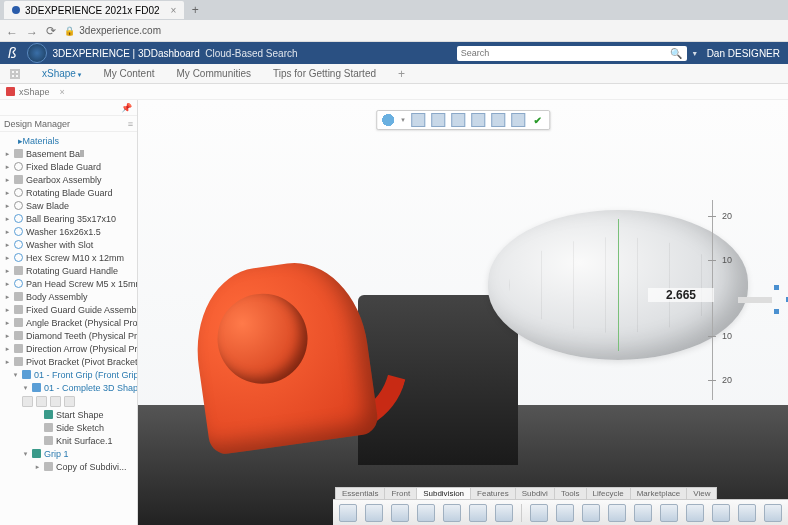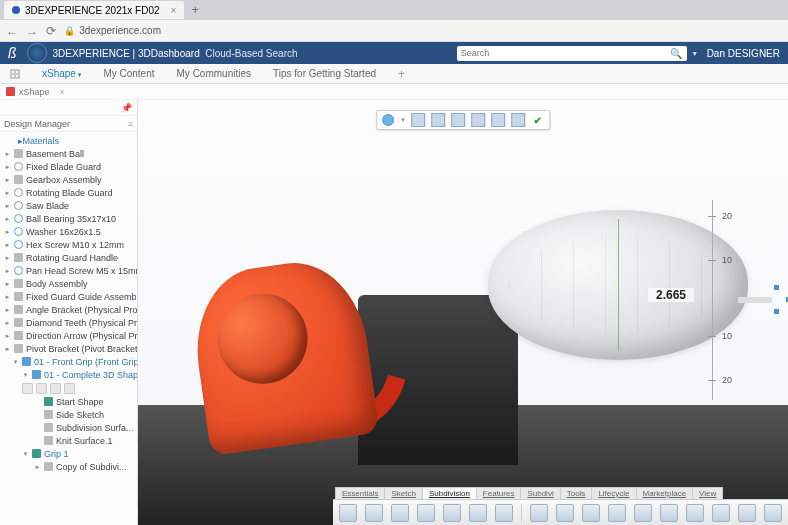--- a/index.html
+++ b/index.html
@@ -87,29 +87,29 @@
 .bladeGuard { position: absolute; left: 120px; bottom: 90px; width: 150px; height: 150px; border: 18px solid #c82a14; border-radius: 50%; clip-path: polygon(0 50%,100% 50%,100% 100%,0 100%); transform: rotate(15deg); }
 .grip { position: absolute; left: 350px; top: 110px; width: 260px; height: 150px; background: radial-gradient(ellipse at 35% 35%,#fafafa,#c8ccd0); border-radius: 50%/48%; box-shadow: inset -14px -8px 24px rgba(0,0,0,.18), 0 2px 6px rgba(0,0,0,.1); }
 .grip::before { content:""; position:absolute; left:8%; top:18%; width:84%; height:64%; background: repeating-linear-gradient(90deg, rgba(0,0,0,.06) 0 1px, transparent 1px 32px); border-radius:50%; }
 .grip::after { content:""; position:absolute; left:50%; top:6%; width:1px; height:88%; background:#7ac07a; }
 
 
 .ruler { position: absolute; left: 560px; top: 100px; width: 28px; height: 200px; }
 .ruler .axis { position: absolute; left: 14px; top: 0; bottom: 0; width: 1px; background: #aaa; }
 .ruler .tick { position: absolute; left: 10px; width: 8px; height: 1px; background: #999; }
 .ruler .lbl { position: absolute; left: 0; font-size: 9px; color: #555; transform: translateY(-50%); margin-left: 24px; }
-.measure { position: absolute; left: 510px; top: 188px; font-size: 12px; font-weight: bold; color: #222; background: rgba(255,255,255,.7); padding: 0 8px; }
+.measure { position: absolute; left: 510px; top: 188px; font-size: 12px; font-weight: bold; color: #222; background: rgba(255,255,255,.7); padding: 0 18px; }
 .manip { position: absolute; left: 600px; top: 185px; width: 60px; height: 30px; }
 .manip .arrow { position: absolute; left: 0; top: 12px; width: 34px; height: 6px; background: #ddd; }
 .manip .sq { position: absolute; width: 5px; height: 5px; background: #4a90d0; }
 
 
 .bottombar { position: absolute; left: 195px; bottom: 0; right: 0; height: 40px; }
 .btabs { height: 14px; display: flex; align-items: flex-end; font-size: 8px; color: #666; padding-left: 2px; }
-.btabs .bt { padding: 1px 6px; background: #e8e8e8; border: 1px solid #ccc; border-bottom: none; margin-right: -1px; text-decoration: underline; }
+.btabs .bt { padding: 1px 6px; background: #e8e8e8; border: 1px solid #ccc; border-bottom: none; margin-right: -1px; }
 .btabs .bt.active { background: #fafafa; color: #222; }
 .bicons { height: 26px; background: linear-gradient(#fafafa,#e8e8e8); border-top: 1px solid #ccc; display: flex; align-items: center; padding: 0 6px; gap: 8px; }
 .bicons .bi { width: 18px; height: 18px; background: linear-gradient(#e8eef4,#c0d0e0); border: 1px solid #a0b0c0; border-radius: 2px; }
 .bicons .sep { width: 1px; height: 18px; background: #ccc; }
 </style>
 </head>
 <body>
 
 <div class="tabstrip">
   <div class="tab">
@@ -206,20 +206,25 @@
             <span>Ball Bearing 35x17x10</span>
           </div>
           <div class="row">
             <span class="exp">▸</span>
             <span class="ic ic-bluering"></span>
             <span>Washer 16x26x1.5</span>
           </div>
           <div class="row">
             <span class="exp">▸</span>
             <span class="ic ic-bluering"></span>
+            <span>Washer with Slot</span>
+          </div>
+          <div class="row">
+            <span class="exp">▸</span>
+            <span class="ic ic-bluering"></span>
             <span>Hex Screw M10 x 12mm</span>
           </div>
           <div class="row">
             <span class="exp">▸</span>
             <span class="ic ic-gray"></span>
             <span>Rotating Guard Handle</span>
           </div>
           <div class="row">
             <span class="exp">▸</span>
             <span class="ic ic-bluering"></span>
@@ -275,25 +280,20 @@
       </div>
       <div class="row ind3">
           <span class="exp"></span>
           <span class="ic ic-teal"></span>
           <span>Start Shape</span>
         </div>
       <div class="row ind3">
           <span class="exp"></span>
           <span class="ic ic-gray"></span>
           <span>Side Sketch</span>
-        </div>
-      <div class="row ind3">
-          <span class="exp"></span>
-          <span class="ic ic-gray"></span>
-          <span>Subdivision Surfa...</span>
         </div>
       <div class="row ind3">
           <span class="exp"></span>
           <span class="ic ic-gray"></span>
           <span>Knit Surface.1</span>
         </div>
       <div class="row ind2 blue">
           <span class="exp">▾</span>
           <span class="ic ic-teal"></span>
           <span>Grip 1</span>
@@ -342,21 +342,21 @@
         <div class="arrow"></div>
         <div class="sq" style="left:36px;top:0"></div>
         <div class="sq" style="left:36px;top:24px"></div>
         <div class="sq" style="left:48px;top:12px"></div>
       </div>
     </div>
 
     <div class="bottombar">
       <div class="btabs" id="btabs">
           <span class="bt">Essentials</span>
-          <span class="bt">Sketch</span>
+          <span class="bt">Front</span>
           <span class="bt active">Subdivision</span>
           <span class="bt">Features</span>
           <span class="bt">Subdivi</span>
           <span class="bt">Tools</span>
           <span class="bt">Lifecycle</span>
           <span class="bt">Marketplace</span>
           <span class="bt">View</span>
         </div>
       <div class="bicons">
         <span class="bi"></span>

